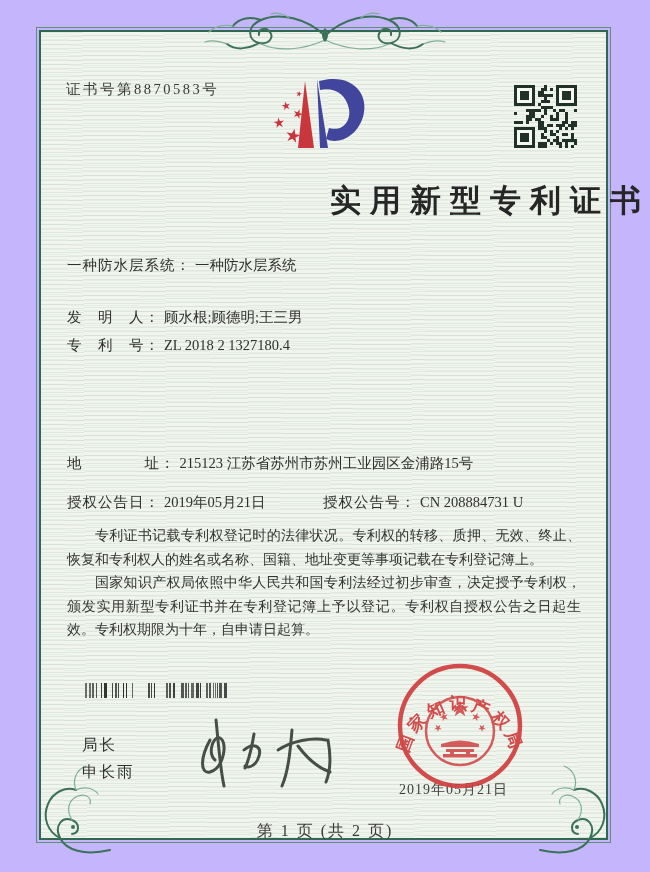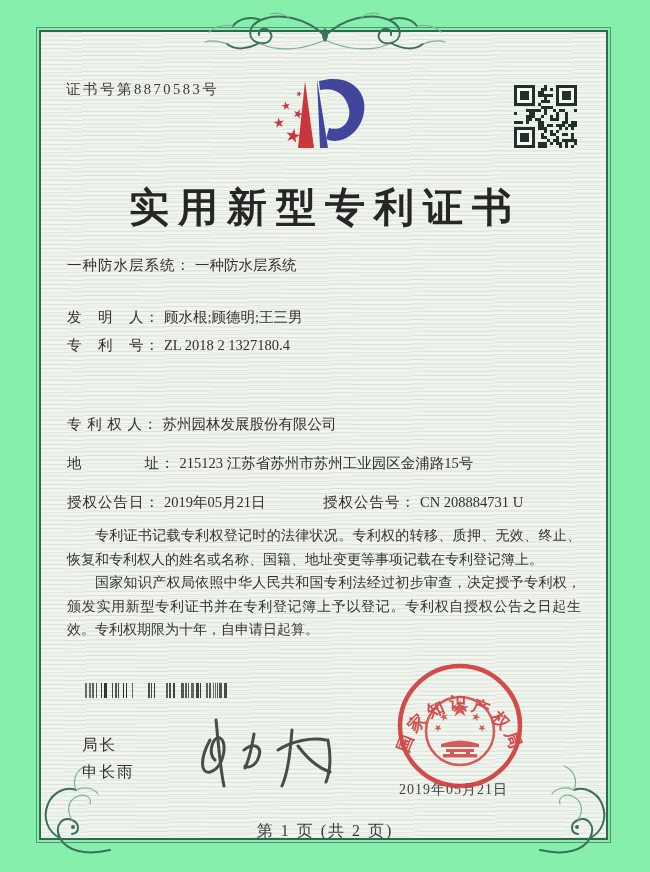--- a/index.html
+++ b/index.html
@@ -1,39 +1,39 @@
 <!DOCTYPE html>
 <html><head>
 <meta charset="utf-8">
 <style>
   html,body{margin:0;padding:0;background:#e9e9e9;}
   .page{
     position:relative;width:650px;height:872px;margin:0 auto;
-    background:#86efac;overflow:hidden;
+    background:#c4b5fd;overflow:hidden;
     font-family:"Liberation Serif","DejaVu Serif",serif;color:#333;
   }
   .abs{position:absolute;}
   
   .frame-outer{
     left:36px;top:27px;width:575px;height:816px;
     border:1px solid #5d8f75;box-sizing:border-box;
   }
   .frame-inner{
     position:absolute;left:2px;top:2px;right:2px;bottom:2px;
     border:2.5px solid #2f6950;box-sizing:border-box;
     background-color:#f2f5ee;
     background-image:
       repeating-linear-gradient(179.3deg, rgba(130,170,145,.16) 0px, rgba(130,170,145,.16) 1px, rgba(0,0,0,0) 1px, rgba(0,0,0,0) 4px),
       repeating-linear-gradient(180.8deg, rgba(130,170,145,.10) 0px, rgba(130,170,145,.10) 1px, rgba(0,0,0,0) 1px, rgba(0,0,0,0) 5px);
   }
   .deco{stroke:#3c7159;fill:none;stroke-width:2;stroke-linecap:round;}
   .deco-light{stroke:#7fae93;fill:none;stroke-width:1.2;stroke-linecap:round;}
   
   .cert-no{left:66px;top:80px;font-size:14.5px;letter-spacing:2.5px;color:#3a3a3a;}
-  .title{left:0;top:180px;width:650px;text-align:center;font-size:40px;font-weight:600;
+  .title{left:0;top:180px;width:650px;text-align:right;font-size:31px;font-weight:600;
          letter-spacing:9px;color:#262626;}
   
   .frow{left:67px;font-size:14.5px;color:#303030;white-space:nowrap;}
   .flabel{letter-spacing:1px;color:#2e2e2e;}
   .fvalue{margin-left:4px;}
   .grant2{left:323px;top:493px;font-size:14.5px;color:#303030;white-space:nowrap;}
   
   .body-text{left:67px;top:524px;width:514px;font-size:14px;line-height:23.5px;
              color:#333;text-align:justify;}
   .body-text p{margin:0;text-indent:2em;}
@@ -225,23 +225,20 @@
 
   <div class="abs frow" style="top:256px;">
     <span class="flabel">一种防水层系统：</span><span class="fvalue">一种防水层系统</span>
   </div>
   <div class="abs frow" style="top:308px;">
     <span class="flabel">发　明　人：</span><span class="fvalue">顾水根;顾德明;王三男</span>
   </div>
   <div class="abs frow" style="top:336px;">
     <span class="flabel">专　利　号：</span><span class="fvalue">ZL 2018 2 1327180.4</span>
   </div>
-  <div class="abs frow" style="top:415px;">
-    <span class="flabel">专 利 权 人：</span><span class="fvalue">苏州园林发展股份有限公司</span>
-  </div>
   <div class="abs frow" style="top:454px;">
     <span class="flabel">地　　　　址：</span><span class="fvalue">215123 江苏省苏州市苏州工业园区金浦路15号</span>
   </div>
   <div class="abs frow" style="top:493px;">
     <span class="flabel">授权公告日：</span><span class="fvalue">2019年05月21日</span>
   </div>
   <div class="abs grant2">
     <span class="flabel">授权公告号：</span><span class="fvalue">CN 208884731 U</span>
   </div>
 

